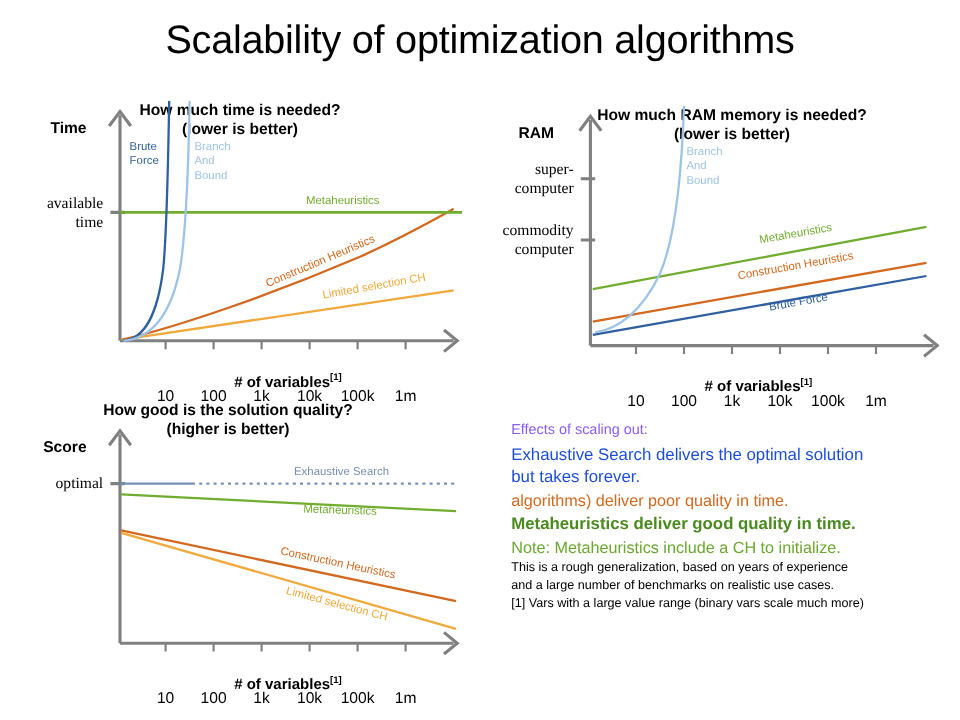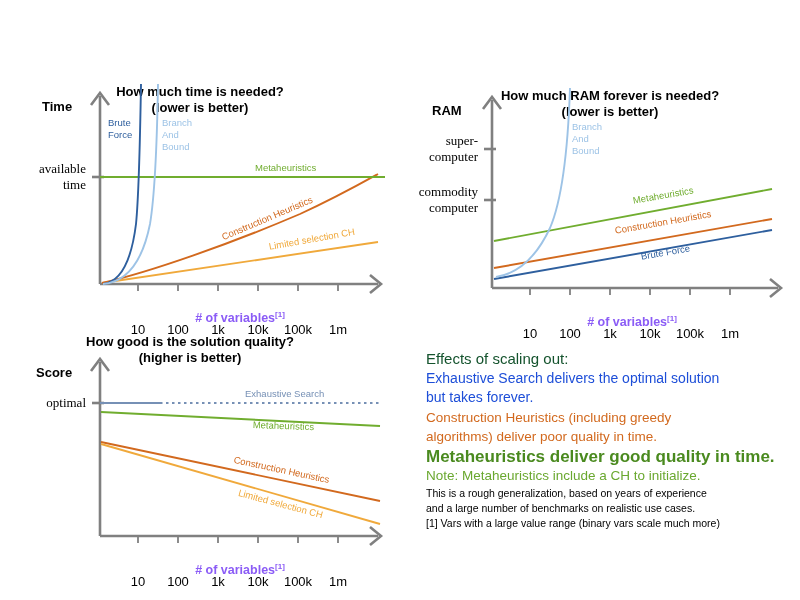--- a/index.html
+++ b/index.html
@@ -35,46 +35,47 @@
     position:absolute;font-size:13px;color:#000;text-align:right;
     line-height:16px;
     font-family:Liberation Serif, serif;
   }
   .xtick-label{
     position:absolute;font-size:13px;color:#000;text-align:center;
     transform:translateX(-50%);
     margin-top:29px;
   }
   .xaxis-title{
-    position:absolute;font-size:12.5px;font-weight:bold;color:#8b5cf6;
+    position:absolute;font-size:12.5px;font-weight:bold;color:#000000;
     text-align:left;transform:translateX(-50%);
   }
   .xaxis-title sup{font-size:8px;}
 
   .series-label{
     position:absolute;font-size:9.5px;white-space:nowrap;
     transform-origin:0 0;
   }
 
   
   .notes{position:absolute;left:426px;top:349px;width:366px;}
   .notes p{margin:0;}
-  .n-head{font-size:15px;color:#14532d;line-height:19.5px;}
+  .n-head{font-size:12px;color:#8b5cf6;line-height:19.5px;}
   .n-blue{font-size:14px;color:#1d4ed8;line-height:19.5px;}
   .n-orange{font-size:13.5px;color:#d2691e;line-height:19.5px;}
-  .n-green-bold{font-size:17px;color:#4a8a1f;font-weight:bold;line-height:19.5px;}
+  .n-green-bold{font-size:14px;color:#4a8a1f;font-weight:bold;line-height:19.5px;}
   .n-green{font-size:13.5px;color:#6aa82f;line-height:19.5px;}
   .n-small{font-size:10.5px;color:#000;line-height:15px;margin-top:16px;}
   .n-foot{font-size:10.5px;color:#000;line-height:15px;margin-top:18px;}
 </style>
 </head>
 <body>
 
 <div class="page">
 
+  <div class="doc-title">Scalability of optimization algorithms</div>
 
   <div class="panel" style="left:0px;top:84px;width:400px;height:240px;">
 
     <div class="panel-title" style="left:10px;top:0px;width:380px;">
       <span>How much time is needed?</span><br>
       <span>(lower is better)</span>
     </div>
 
     <svg class="chart-svg" width="400" height="240">
 
@@ -121,21 +122,21 @@
     <div class="series-label" style="left:108px;top:33px;color:#2e5f9e;line-height:12px;">Brute<br>Force</div>
     <div class="series-label" style="left:162px;top:33px;color:#9dc3e6;line-height:12px;">Branch<br>And<br>Bound</div>
     <div class="series-label" style="left:255px;top:78px;color:#70ad2f;">Metaheuristics</div>
     <div class="series-label" style="left:220px;top:148px;color:#d2691e;transform:rotate(-23deg);">Construction Heuristics</div>
     <div class="series-label" style="left:268px;top:157px;color:#f0a93b;transform:rotate(-10deg);">Limited selection CH</div>
   </div>
 
   <div class="panel" style="left:400px;top:88px;width:400px;height:240px;">
 
     <div class="panel-title" style="left:20px;top:0px;width:380px;">
-      <span>How much RAM forever is needed?</span><br>
+      <span>How much RAM memory is needed?</span><br>
       <span>(lower is better)</span>
     </div>
 
     <svg class="chart-svg" width="400" height="240">
       <g>
         <line x1="92" y1="200" x2="378" y2="200" stroke="#808080" stroke-width="2.6"></line>
         <polyline points="370,191 381,200 370,209" fill="none" stroke="#808080" stroke-width="2.6"></polyline>
         <line x1="92" y1="200" x2="92" y2="12" stroke="#808080" stroke-width="2.6"></line>
         <polyline points="83,21 92,9 101,21" fill="none" stroke="#808080" stroke-width="2.6"></polyline>
       </g>
@@ -225,21 +226,20 @@
     <div class="series-label" style="left:245px;top:54px;color:#7690b5;">Exhaustive Search</div>
     <div class="series-label" style="left:253px;top:85px;color:#70ad2f;transform:rotate(2deg);">Metaheuristics</div>
     <div class="series-label" style="left:235px;top:120px;color:#d2691e;transform:rotate(12deg);">Construction Heuristics</div>
     <div class="series-label" style="left:240px;top:153px;color:#f0a93b;transform:rotate(15deg);">Limited selection CH</div>
   </div>
 
   <div class="notes">
     <p class="n-head">Effects of scaling out:</p>
     <p class="n-blue">Exhaustive Search delivers the optimal solution</p>
     <p class="n-blue">but takes forever.</p>
-    <p class="n-orange">Construction Heuristics (including greedy</p>
     <p class="n-orange">algorithms) deliver poor quality in time.</p>
     <p class="n-green-bold">Metaheuristics deliver good quality in time.</p>
     <p class="n-green">Note: Metaheuristics include a CH to initialize.</p>
     <p class="n-small">This is a rough generalization, based on years of experience</p>
     <p class="n-small" style="margin-top:0;">and a large number of benchmarks on realistic use cases.</p>
     <p class="n-foot">[1] Vars with a large value range (binary vars scale much more)</p>
   </div>
 
 </div>
 

